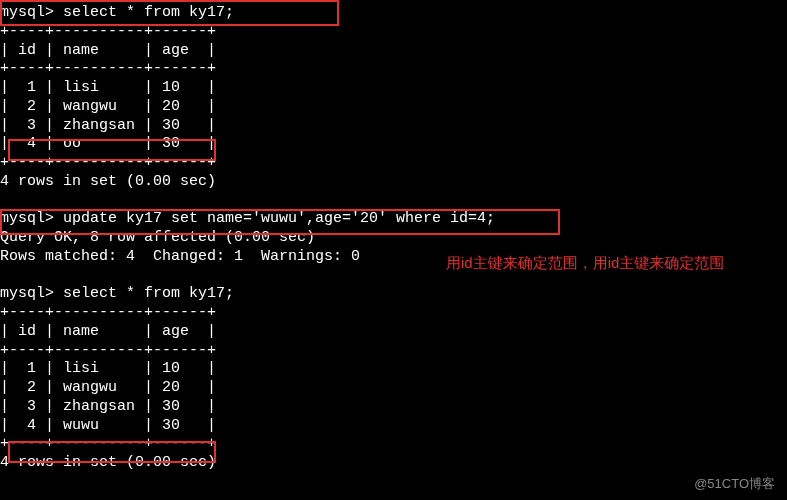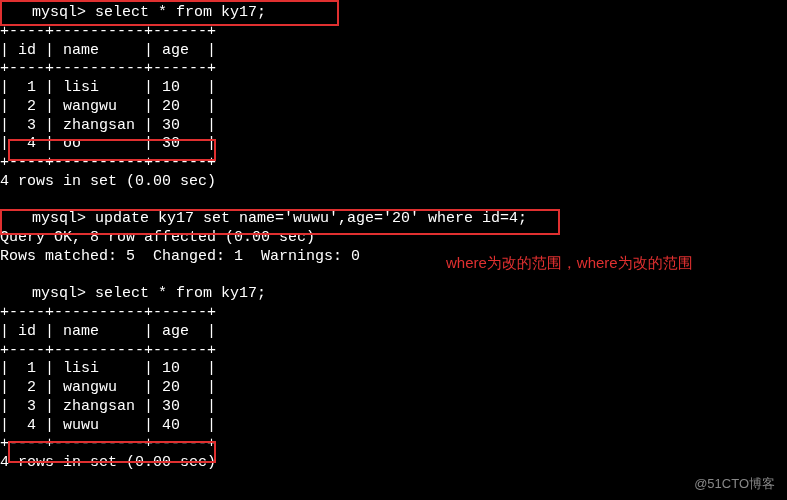--- a/index.html
+++ b/index.html
@@ -9,21 +9,21 @@
       font-family: 'Courier New', Consolas, monospace;
       font-size: 15px;
       line-height: 1.25;
       width: 787px;
       height: 500px;
       overflow: hidden;
       position: relative;
       padding-top: 4px;
     }
     .line { white-space: pre; }
-    .prompt { color: #fff; margin-left: 32px; }
+    .prompt { color: #fff; }
     .highlight-box {
       position: absolute;
       border: 2px solid #e03030;
       pointer-events: none;
     }
     .annotation {
       position: absolute;
       color: #e03030;
       font-family: 'Microsoft YaHei', sans-serif;
       font-size: 15px;
@@ -46,33 +46,33 @@
 <div class="line">+----+----------+------+</div>
 <div class="line">|  1 | lisi     | 10   |</div>
 <div class="line">|  2 | wangwu   | 20   |</div>
 <div class="line">|  3 | zhangsan | 30   |</div>
 <div class="line">|  4 | oo       | 30   |</div>
 <div class="line">+----+----------+------+</div>
 <div class="line">4 rows in set (0.00 sec)</div>
 <div class="line"> </div>
 <div class="line"><span class="prompt">mysql&gt;</span> <span>update ky17 set name='wuwu',age='20' where id=4;</span></div>
 <div class="line">Query OK, 8 row affected (0.00 sec)</div>
-<div class="line">Rows matched: 5  Changed: 1  Warnings: 0</div>
+<div class="line">Rows matched: 4  Changed: 1  Warnings: 0</div>
 <div class="line"> </div>
 <div class="line"><span class="prompt">mysql&gt;</span> <span>select * from ky17;</span></div>
 <div class="line">+----+----------+------+</div>
 <div class="line">| id | name     | age  |</div>
 <div class="line">+----+----------+------+</div>
 <div class="line">|  1 | lisi     | 10   |</div>
 <div class="line">|  2 | wangwu   | 20   |</div>
 <div class="line">|  3 | zhangsan | 30   |</div>
-<div class="line">|  4 | wuwu     | 40   |</div>
+<div class="line">|  4 | wuwu     | 30   |</div>
 <div class="line">+----+----------+------+</div>
 <div class="line">4 rows in set (0.00 sec)</div>
 
 <div class="highlight-box" style="left:0px; top:0px; width:339px; height:26px;"></div>
 <div class="highlight-box" style="left:8px; top:139px; width:208px; height:22px;"></div>
 <div class="highlight-box" style="left:0px; top:209px; width:560px; height:26px;"></div>
 <div class="highlight-box" style="left:8px; top:441px; width:208px; height:22px;"></div>
 
-<div class="annotation" style="left:446px; top:254px;">where为改的范围，where为改的范围</div>
+<div class="annotation" style="left:446px; top:254px;">用id主键来确定范围，用id主键来确定范围</div>
 
 <div class="watermark">@51CTO博客</div>
 
 </body></html>

